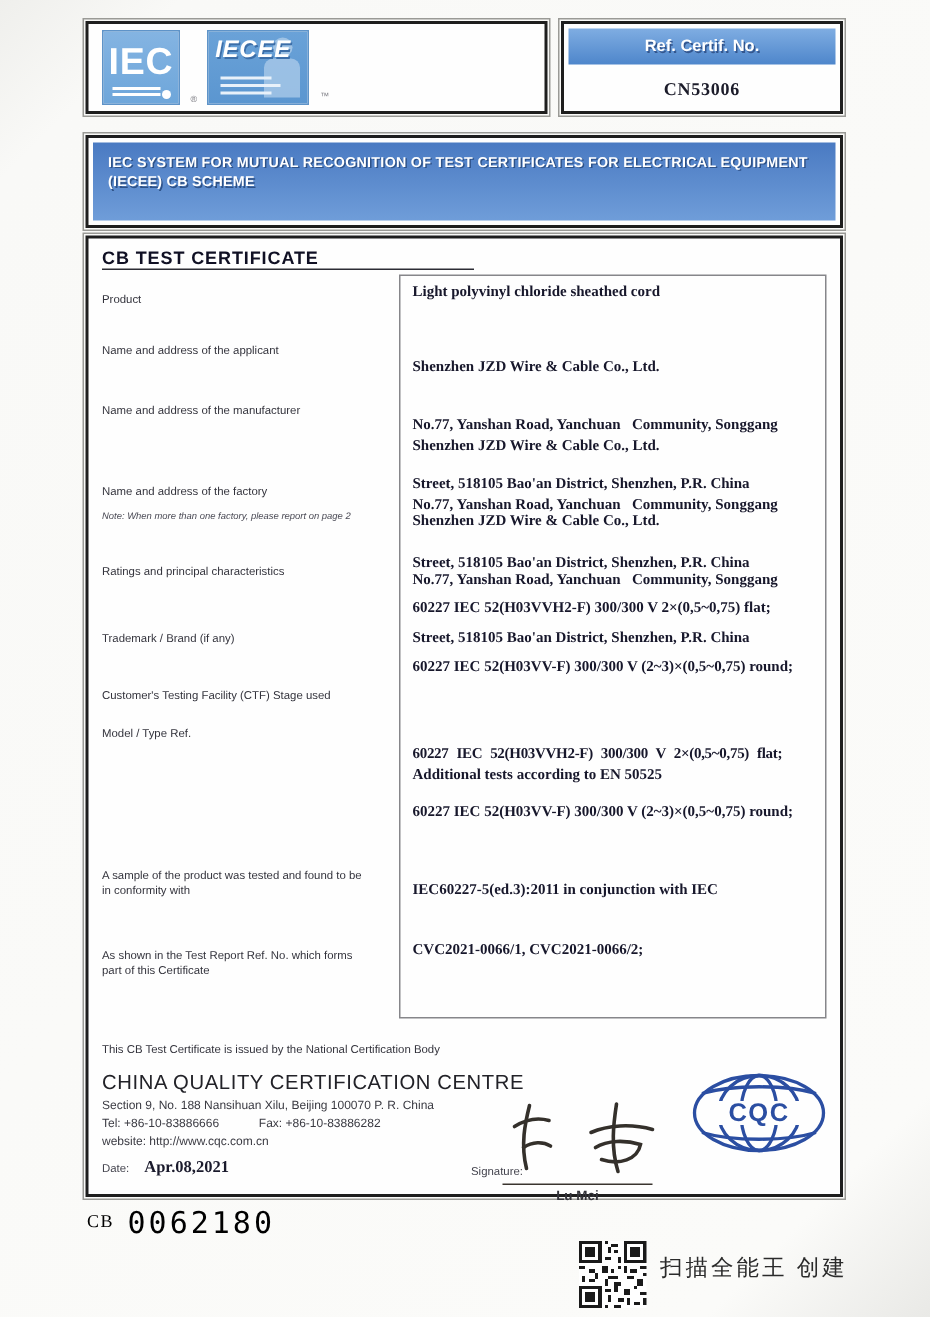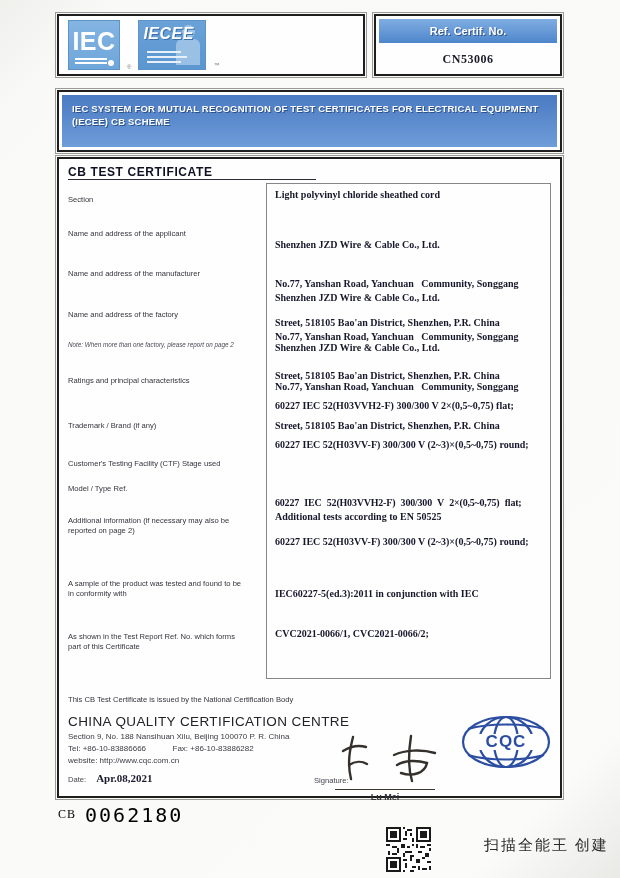--- a/index.html
+++ b/index.html
@@ -57,21 +57,21 @@
   .sig-lbl-pos{left:255px;top:617px;}
   .sig-line{left:276px;top:630px;width:100px;border-bottom:1.5px solid #3a352f;}
   .sig-name{left:276px;top:633px;width:100px;text-align:center;font-size:9px;font-weight:bold;color:#33333a;}
   .handwriting{left:280px;top:572px;}
   .cqc-logo{left:401px;top:556px;}
   
   .cb-stamp{left:58px;top:803px;display:flex;align-items:flex-start;gap:9px;}
   .cb-prefix{font-family:"Liberation Serif",serif;font-size:12px;letter-spacing:1px;margin-top:4px;}
   .cb-number{font-family:"DejaVu Sans Mono",monospace;font-size:20px;letter-spacing:2px;}
   .qr{left:386px;top:827px;}
-  .scan-caption{left:440px;top:836px;font-size:15px;color:#2b2b2b;font-family:Liberation Serif, serif;letter-spacing:2px;margin-left:44px;}
+  .scan-caption{left:440px;top:836px;font-size:15px;color:#2b2b2b;font-family:Liberation Sans, sans-serif;letter-spacing:2px;}
 </style>
 </head>
 <body>
 
 <div class="abs box hdr-left">
   <div class="logo-iec">
     <span>IEC</span>
     <div class="bar"></div>
     <div class="bar2"></div>
     <div class="dot"></div>
@@ -100,30 +100,29 @@
   </div>
 </div>
 
 <div class="abs box main">
 
   <div class="abs title">CB TEST CERTIFICATE</div>
   <div class="abs title-rule"></div>
 
   <div class="abs valbox"></div>
 
-  <div class="abs lbl" style="top:36px">Section</div>
+  <div class="abs lbl" style="top:36px">Product</div>
   <div class="abs lbl" style="top:70px">Name and address of the applicant</div>
   <div class="abs lbl" style="top:110px">Name and address of the manufacturer</div>
-  <div class="abs lbl" style="top:151px">Name and address of the factory</div>
+  <div class="abs lbl" style="top:164px">Name and address of the factory</div>
   <div class="abs lbl-note" style="top:182px">Note: When more than one factory, please report on page 2</div>
   <div class="abs lbl" style="top:217px">Ratings and principal characteristics</div>
   <div class="abs lbl" style="top:262px">Trademark / Brand (if any)</div>
   <div class="abs lbl" style="top:300px">Customer's Testing Facility (CTF) Stage used</div>
   <div class="abs lbl" style="top:325px">Model / Type Ref.</div>
-  <div class="abs lbl" style="top:357px;width:178px">Additional information (if necessary may also be reported on page 2)</div>
   <div class="abs lbl" style="top:420px;width:175px">A sample of the product was tested and found to be in conformity with</div>
   <div class="abs lbl" style="top:473px;width:170px">As shown in the Test Report Ref. No. which forms part of this Certificate</div>
 
   <div class="abs val" style="top:29px">Light polyvinyl chloride sheathed cord</div>
 
   <div class="abs val" style="top:53px">
     <div>Shenzhen JZD Wire &amp; Cable Co., Ltd.</div>
     <div>No.77, Yanshan Road, Yanchuan   Community, Songgang</div>
     <div>Street, 518105 Bao'an District, Shenzhen, P.R. China</div>
   </div>

